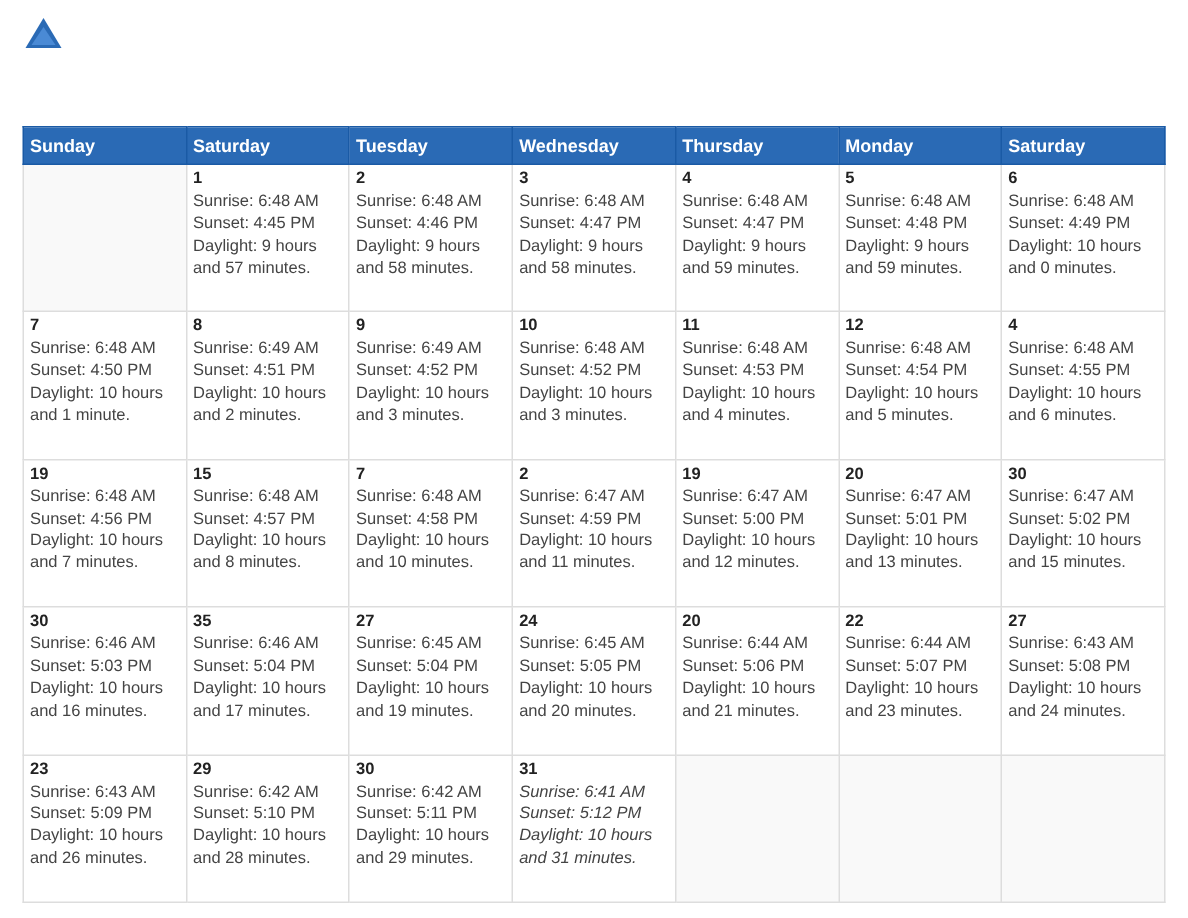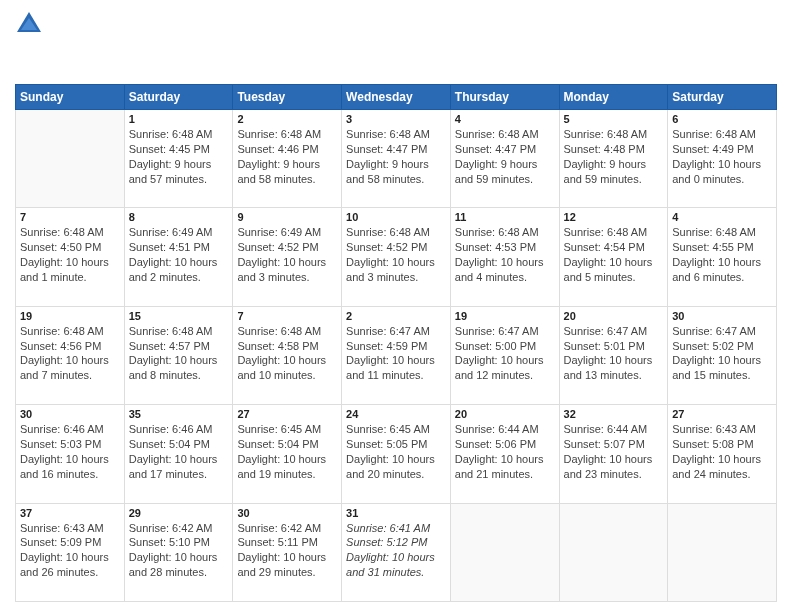--- a/index.html
+++ b/index.html
@@ -311,37 +311,37 @@
 and 20 minutes.</div>
           </td>
           <td>
             <div class="day-number">20</div>
             <div class="day-info" style="white-space: pre-line;">Sunrise: 6:44 AM
 Sunset: 5:06 PM
 Daylight: 10 hours
 and 21 minutes.</div>
           </td>
           <td>
-            <div class="day-number">32</div>
+            <div class="day-number">22</div>
             <div class="day-info" style="white-space: pre-line;">Sunrise: 6:44 AM
 Sunset: 5:07 PM
 Daylight: 10 hours
 and 23 minutes.</div>
           </td>
           <td>
             <div class="day-number">27</div>
             <div class="day-info" style="white-space: pre-line;">Sunrise: 6:43 AM
 Sunset: 5:08 PM
 Daylight: 10 hours
 and 24 minutes.</div>
           </td>
         </tr>
         <tr>
           <td>
-            <div class="day-number">37</div>
+            <div class="day-number">23</div>
             <div class="day-info" style="white-space: pre-line;">Sunrise: 6:43 AM
 Sunset: 5:09 PM
 Daylight: 10 hours
 and 26 minutes.</div>
           </td>
           <td>
             <div class="day-number">29</div>
             <div class="day-info" style="white-space: pre-line;">Sunrise: 6:42 AM
 Sunset: 5:10 PM
 Daylight: 10 hours

